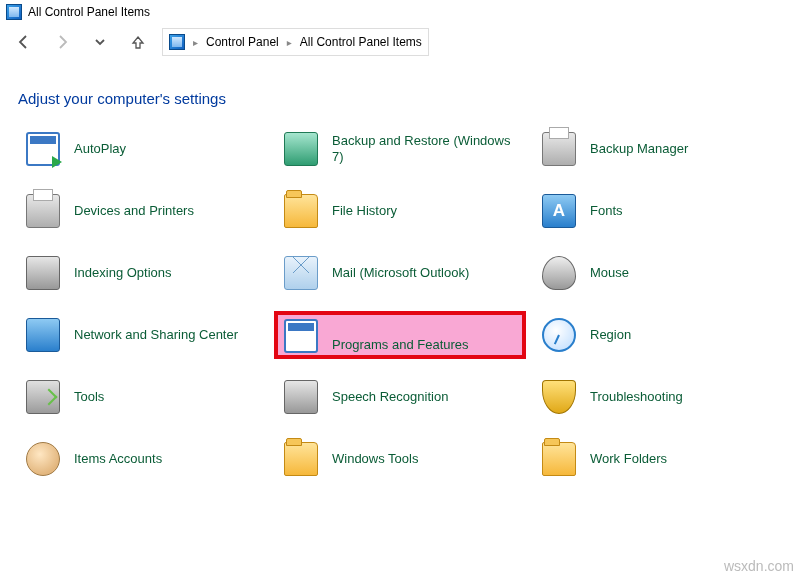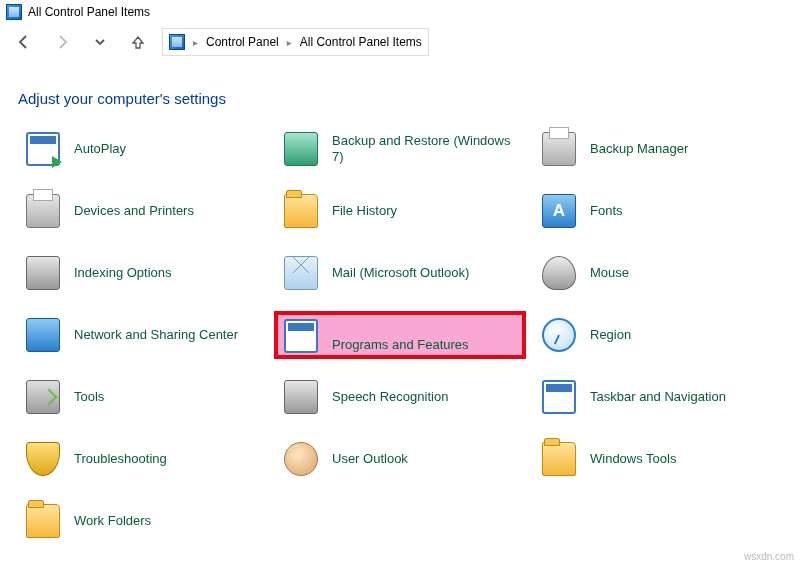--- a/index.html
+++ b/index.html
@@ -48,21 +48,21 @@
   .ic-shield { background:linear-gradient(180deg,#ffe07a,#e0a817); border:1px solid #a07400; border-radius:4px 4px 50% 50% / 4px 4px 70% 70%; }
   .ic-speaker { background:linear-gradient(180deg,#e0e0e0,#9b9b9b); border:1px solid #666; border-radius:3px; }
   .ic-speaker::after { content:""; position:absolute; right:4px; top:10px; width:10px; height:10px; border:2px solid #68c04a; border-left:none; border-bottom:none; transform:rotate(45deg); }
   .ic-head { background:radial-gradient(circle at 40% 35%, #ffe7c3, #e3b77f 70%); border:1px solid #a07a45; border-radius:50%; }
   .ic-clock { background:radial-gradient(circle at 40% 35%, #fff, #cfe6ff 70%); border:2px solid #2a7fcc; border-radius:50%; }
   .ic-clock::after { content:""; position:absolute; left:50%; top:50%; width:2px; height:10px; background:#2a7fcc; transform-origin:top; transform:translate(-50%,0) rotate(25deg); }
 
   .badge-green { position:absolute; right:-4px; bottom:-4px; width:14px; height:14px; background:#2aa84a; border:2px solid #fff; border-radius:50%; }
   .badge-play { position:absolute; right:-4px; bottom:-4px; width:0; height:0; border-left:10px solid #2aa84a; border-top:6px solid transparent; border-bottom:6px solid transparent; }
 
-  .watermark { position:absolute; right:6px; bottom:16px; font-size:10px; color:#bbb; }
+  .watermark { position:absolute; right:6px; bottom:4px; font-size:14px; color:#bbb; }
 </style>
 </head>
 <body>
 
 <div class="titlebar">
   <span class="win-icon"></span>
   <span class="title">All Control Panel Items</span>
 </div>
 
 <div class="navbar">
@@ -169,33 +169,29 @@
     <span class="icon ic-speaker"></span>
     <span class="label">Tools</span>
   </div>
 
   <div class="item">
     <span class="icon ic-gray"></span>
     <span class="label">Speech Recognition</span>
   </div>
 
 
-  <div class="item">
-    <span class="icon ic-window"></span>
-    <span class="label">Taskbar and Navigation</span>
-  </div>
 
   <div class="item">
     <span class="icon ic-shield"></span>
     <span class="label">Troubleshooting</span>
   </div>
 
   <div class="item">
     <span class="icon ic-head"></span>
-    <span class="label">User Outlook</span>
+    <span class="label">Items Accounts</span>
   </div>
 
   <div class="item">
     <span class="icon ic-folder"></span>
     <span class="label">Windows Tools</span>
   </div>
 
   <div class="item">
     <span class="icon ic-folder"></span>
     <span class="label">Work Folders</span>

